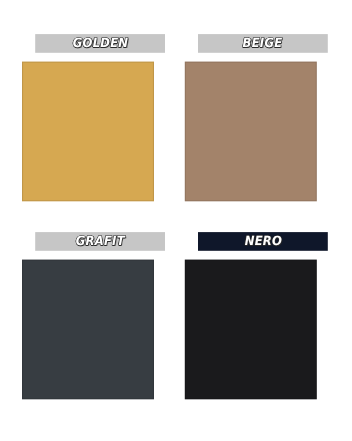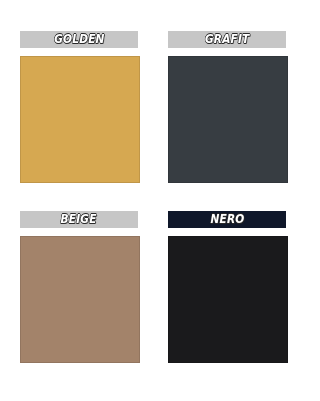--- a/index.html
+++ b/index.html
@@ -32,20 +32,21 @@
     grid-template-columns: 120px 120px;
     grid-template-rows: 152px 152px;
     column-gap: 28px;
     row-gap: 28px;
   }
 
   .swatch-cell {
     position: relative;
     width: 120px;
     height: 188px;
+    padding-left: 12px;
   }
 
   .swatch-label-bar {
     position: relative;
     width: 118px;
     height: 17px;
     background: #c6c6c6;
     display: flex;
     align-items: center;
     justify-content: center;
@@ -91,30 +92,30 @@
 
     <div class="swatch-cell">
       <div class="swatch-label-bar" style="background: rgb(198, 198, 198);">
         <span class="swatch-label-text">GOLDEN</span>
       </div>
       <div class="swatch-color" style="background: rgb(214, 168, 81);"></div>
     </div>
 
     <div class="swatch-cell">
       <div class="swatch-label-bar" style="background: rgb(198, 198, 198);">
-        <span class="swatch-label-text">GRAFIT</span>
+        <span class="swatch-label-text">BEIGE</span>
       </div>
-      <div class="swatch-color" style="background: rgb(55, 61, 66);"></div>
+      <div class="swatch-color" style="background: rgb(163, 131, 106);"></div>
     </div>
 
     <div class="swatch-cell">
       <div class="swatch-label-bar" style="background: rgb(198, 198, 198);">
-        <span class="swatch-label-text">BEIGE</span>
+        <span class="swatch-label-text">GRAFIT</span>
       </div>
-      <div class="swatch-color" style="background: rgb(163, 131, 106);"></div>
+      <div class="swatch-color" style="background: rgb(55, 61, 66);"></div>
     </div>
 
     <div class="swatch-cell">
       <div class="swatch-label-bar" style="background: #0f172a;">
         <span class="swatch-label-text">NERO</span>
       </div>
       <div class="swatch-color" style="background: rgb(26, 26, 28);"></div>
     </div>
 
   </div>

